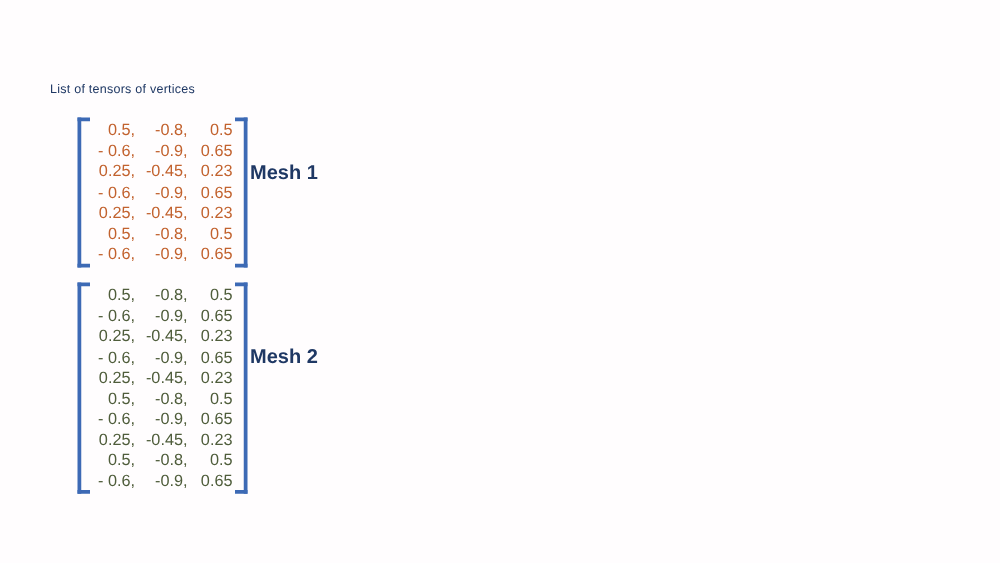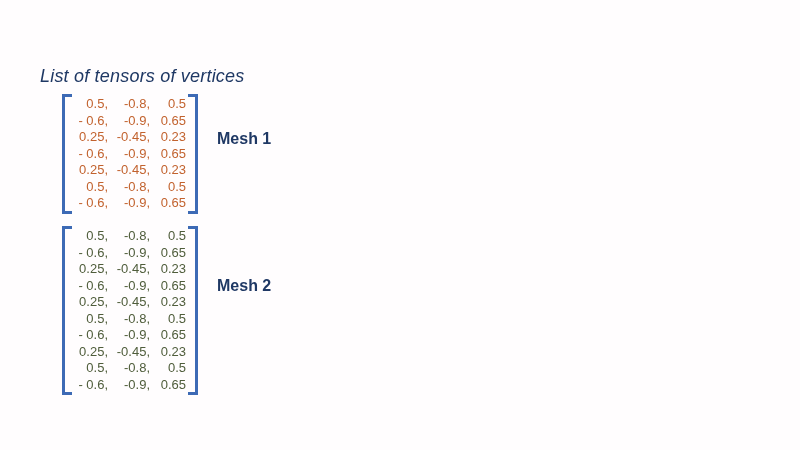--- a/index.html
+++ b/index.html
@@ -11,25 +11,24 @@
   }
   .canvas {
     position: absolute;
     left: 0; top: 0;
     width: 800px; height: 450px;
     background: var(--bg, #FFFDFE);
   }
   .page-title {
     position: absolute;
     left: 40px; top: 66px;
-    font-size: 18px;
+    font-size: 10px;
     color: var(--navy, #1F3864);
     letter-spacing: 0.2px;
     white-space: nowrap;
-    font-style: italic;
   }
   .mesh-group {
     position: absolute;
     display: flex;
     align-items: flex-start;
   }
   .mesh-group.mesh-1 { left: 62px; top: 94px; }
   .mesh-group.mesh-2 { left: 62px; top: 226px; }
   .matrix {
     display: flex;
@@ -52,21 +51,21 @@
     display: grid;
     grid-template-columns: 34px 42px 36px;
   }
   .mcell {
     text-align: right;
   }
   .mesh-label {
     font-size: 16px;
     font-weight: bold;
     color: var(--navy, #1F3864);
-    margin-left: 19px;
+    margin-left: 2px;
     white-space: nowrap;
   }
   .mesh-1 .mesh-label { margin-top: 36px; }
   .mesh-2 .mesh-label { margin-top: 51px; text-align: right; }
 </style>
 </head>
 <body>
 
 <div class="canvas">
 

